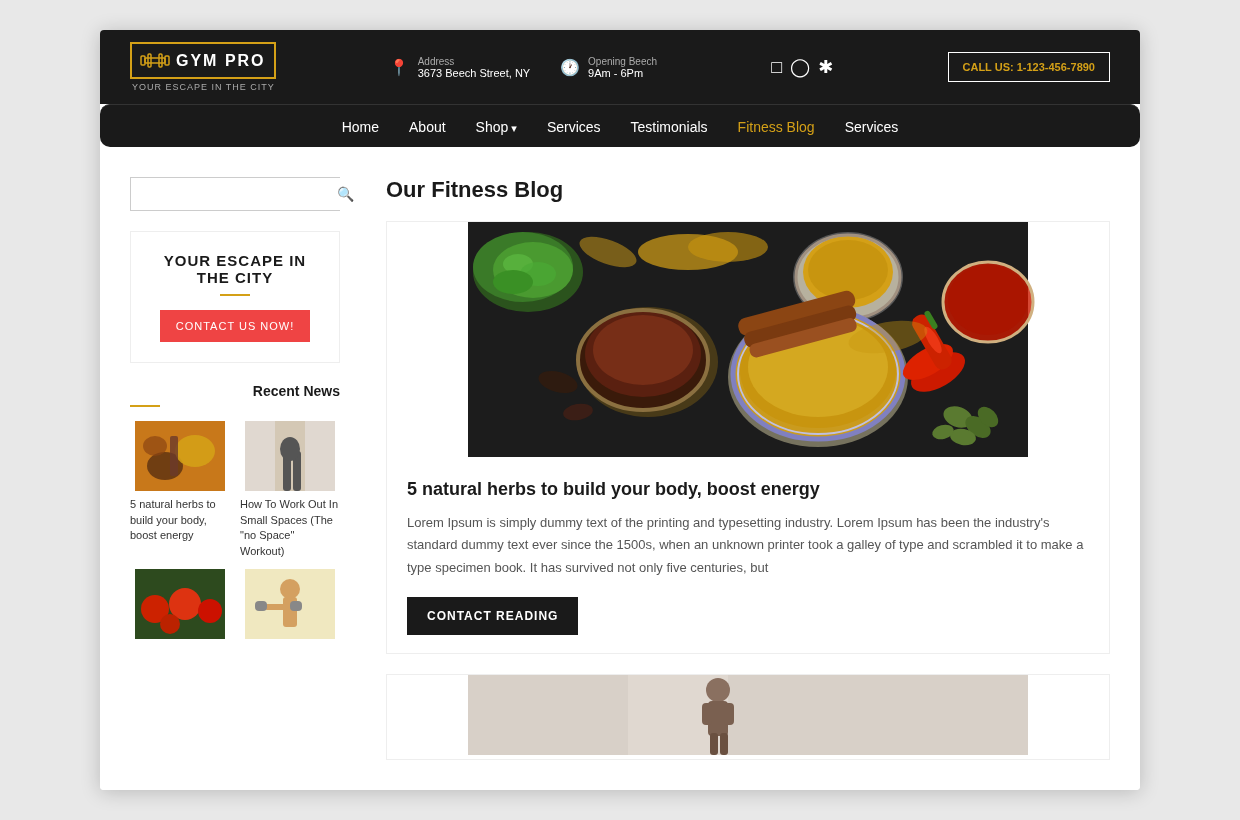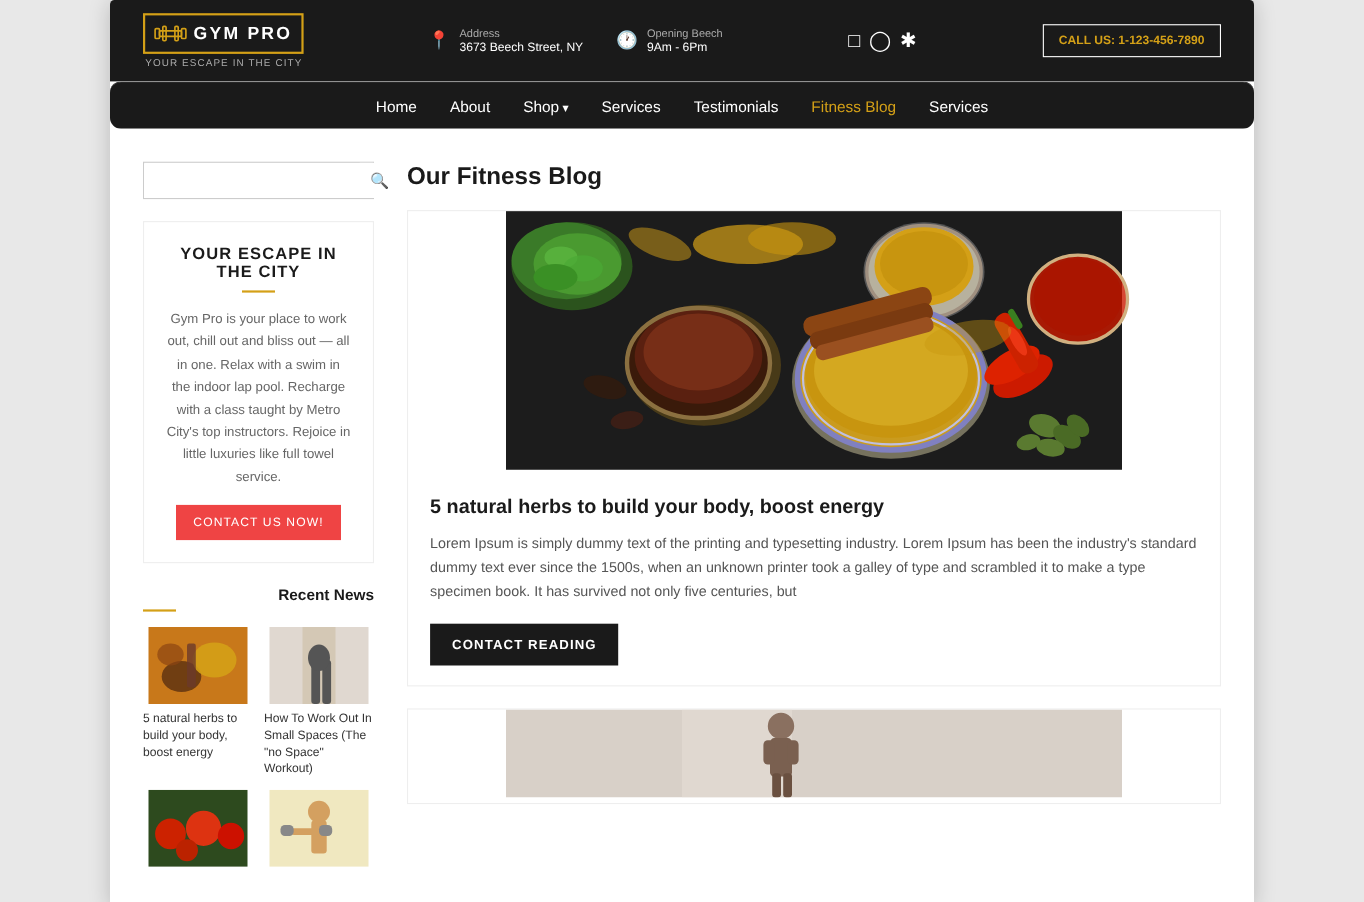--- a/index.html
+++ b/index.html
@@ -219,20 +219,21 @@
       margin-bottom: 6px;
     }
     .recent-caption {
       font-size: 11px;
       color: #333;
       line-height: 1.4;
     }
     
     .blog-content {
       flex: 1;
+      margin-left: 16px;
     }
     .blog-title {
       font-size: 22px;
       font-weight: bold;
       color: #1a1a1a;
       margin-bottom: 18px;
     }
     .post-card {
       border: 1px solid #eee;
       margin-bottom: 20px;
@@ -335,21 +336,20 @@
     <div class="sidebar">
 
       <div class="search-box">
         <input class="search-input" type="text" style="">
         <button class="search-btn">🔍</button>
       </div>
 
       <div class="sidebar-widget">
         <div class="widget-title">YOUR ESCAPE IN THE CITY</div>
         <div class="widget-divider"></div>
-        <p class="widget-text">Gym Pro is your place to work out, chill out and bliss out — all in one. Relax with a swim in the indoor lap pool. Recharge with a class taught by Metro City's top instructors. Rejoice in little luxuries like full towel service.</p>
         <button class="contact-btn">CONTACT US NOW!</button>
       </div>
 
       <div>
         <div class="recent-news-title">Recent News</div>
         <div class="recent-divider"></div>
         <div class="recent-grid">
 
           <div class="recent-item">
             <svg class="recent-thumb-placeholder" viewBox="0 0 90 70">

